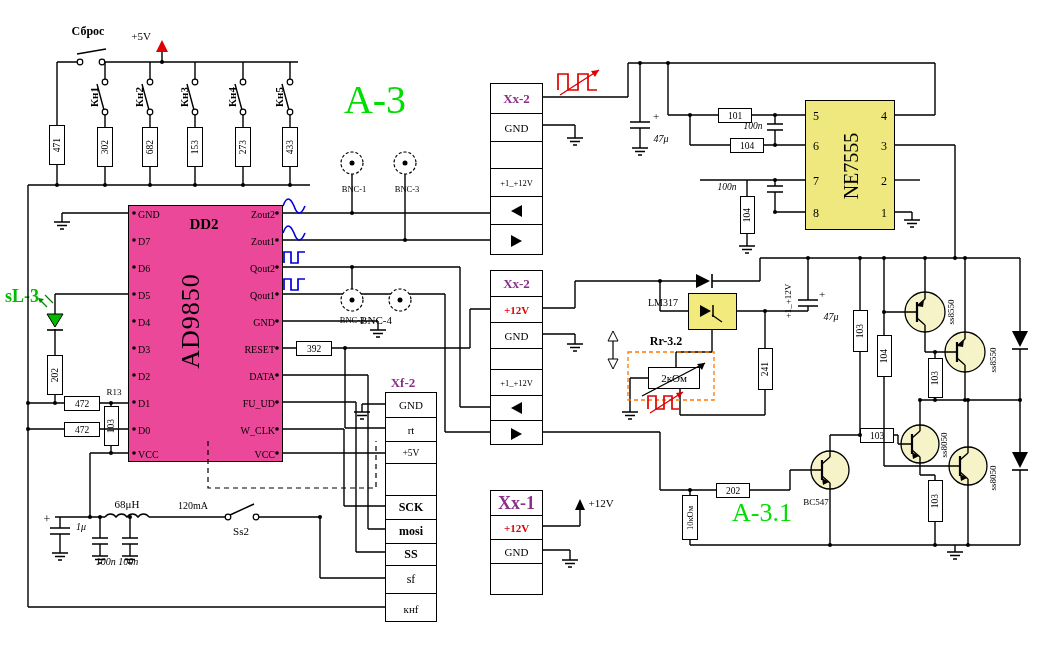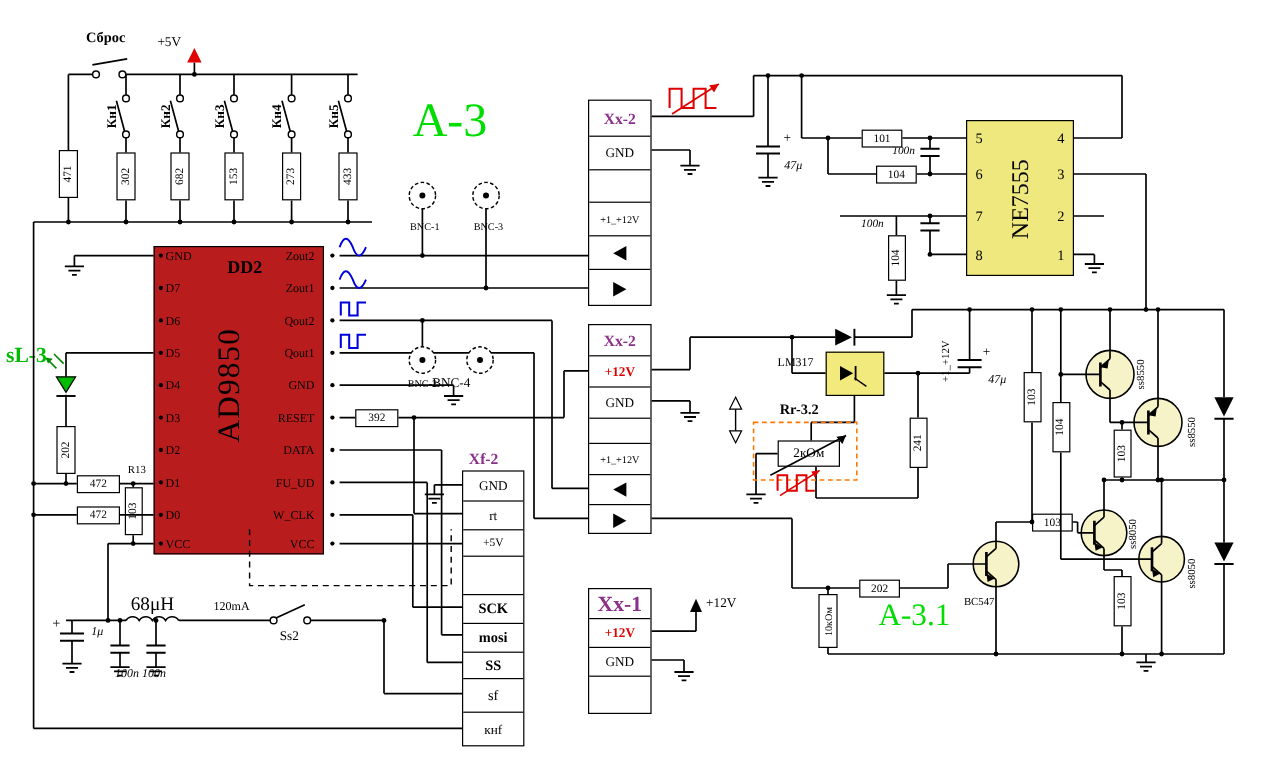--- a/index.html
+++ b/index.html
@@ -37,21 +37,21 @@
   <div class="vlabel b" style="left:184px;top:97px;font-size:11px">Кн3</div>
   <div class="vlabel b" style="left:232px;top:97px;font-size:11px">Кн4</div>
   <div class="vlabel b" style="left:279px;top:97px;font-size:11px">Кн5</div>
   <div class="clabel green" style="left:375px;top:100px;font-size:40px;color:#00dd00">А-3</div>
   <div class="clabel b" style="left:22px;top:296px;font-size:18px;color:#00bb00">sL-3</div>
   <div class="clabel" style="left:114px;top:392px;font-size:9px">R13</div>
   <div class="clabel" style="left:354px;top:189px;font-size:8.5px">BNC-1</div>
   <div class="clabel" style="left:407px;top:189px;font-size:8.5px">BNC-3</div>
   <div class="clabel" style="left:352px;top:320px;font-size:8.5px">BNC-2</div>
   <div class="clabel" style="left:376px;top:320px;font-size:11px">BNC-4</div>
-  <div class="clabel" style="left:127px;top:504px;font-size:16px">68μH</div>
+  <div class="clabel" style="left:127px;top:504px;font-size:11px">68μH</div>
   <div class="clabel" style="left:193px;top:506px;font-size:10px">120mA</div>
   <div class="clabel" style="left:47px;top:519px;font-size:12px">+</div>
   <div class="clabel it" style="left:81px;top:527px;font-size:10px">1μ</div>
   <div class="clabel it" style="left:117px;top:562px;font-size:10px">100n 100n</div>
   <div class="clabel" style="left:241px;top:531px;font-size:11px">Ss2</div>
   <div class="clabel b purple" style="left:403px;top:382px;font-size:13px">Xf-2</div>
   <div class="clabel" style="left:656px;top:116px;font-size:11px">+</div>
   <div class="clabel it" style="left:661px;top:139px;font-size:10px">47μ</div>
   <div class="clabel it" style="left:753px;top:127px;font-size:9.5px">100n</div>
   <div class="clabel it" style="left:727px;top:188px;font-size:9.5px">100n</div>
@@ -131,21 +131,21 @@
   <div class="vres" style="left:682px;top:495px;width:16px;height:45px">
       <span style="font-size:8.5px">10кОм</span>
     </div>
   <div class="hres" style="left:716px;top:483px;width:34px;height:15px">
       <span>202</span>
     </div>
   <div class="potbox" style="left:648px;top:367px;width:52px;height:22px">
       <span>2кОм</span>
     </div>
 
-  <div class="chipbox" style="left:128px;top:205px;width:142px;height:257px;background:#b91c1c">
+  <div class="chipbox" style="left:128px;top:205px;width:155px;height:257px;background:#ec4899">
     <div class="clabel b" style="left:75px;top:18px;font-size:15px">DD2</div>
     <div class="vlabel" style="left:62px;top:115px;font-size:26px;letter-spacing:1px">AD9850</div>
     <div class="pl" style="top:8px">GND</div>
     <div class="pl" style="top:35px">D7</div>
     <div class="pl" style="top:62px">D6</div>
     <div class="pl" style="top:89px">D5</div>
     <div class="pl" style="top:116px">D4</div>
     <div class="pl" style="top:143px">D3</div>
     <div class="pl" style="top:170px">D2</div>
     <div class="pl" style="top:197px">D1</div>

